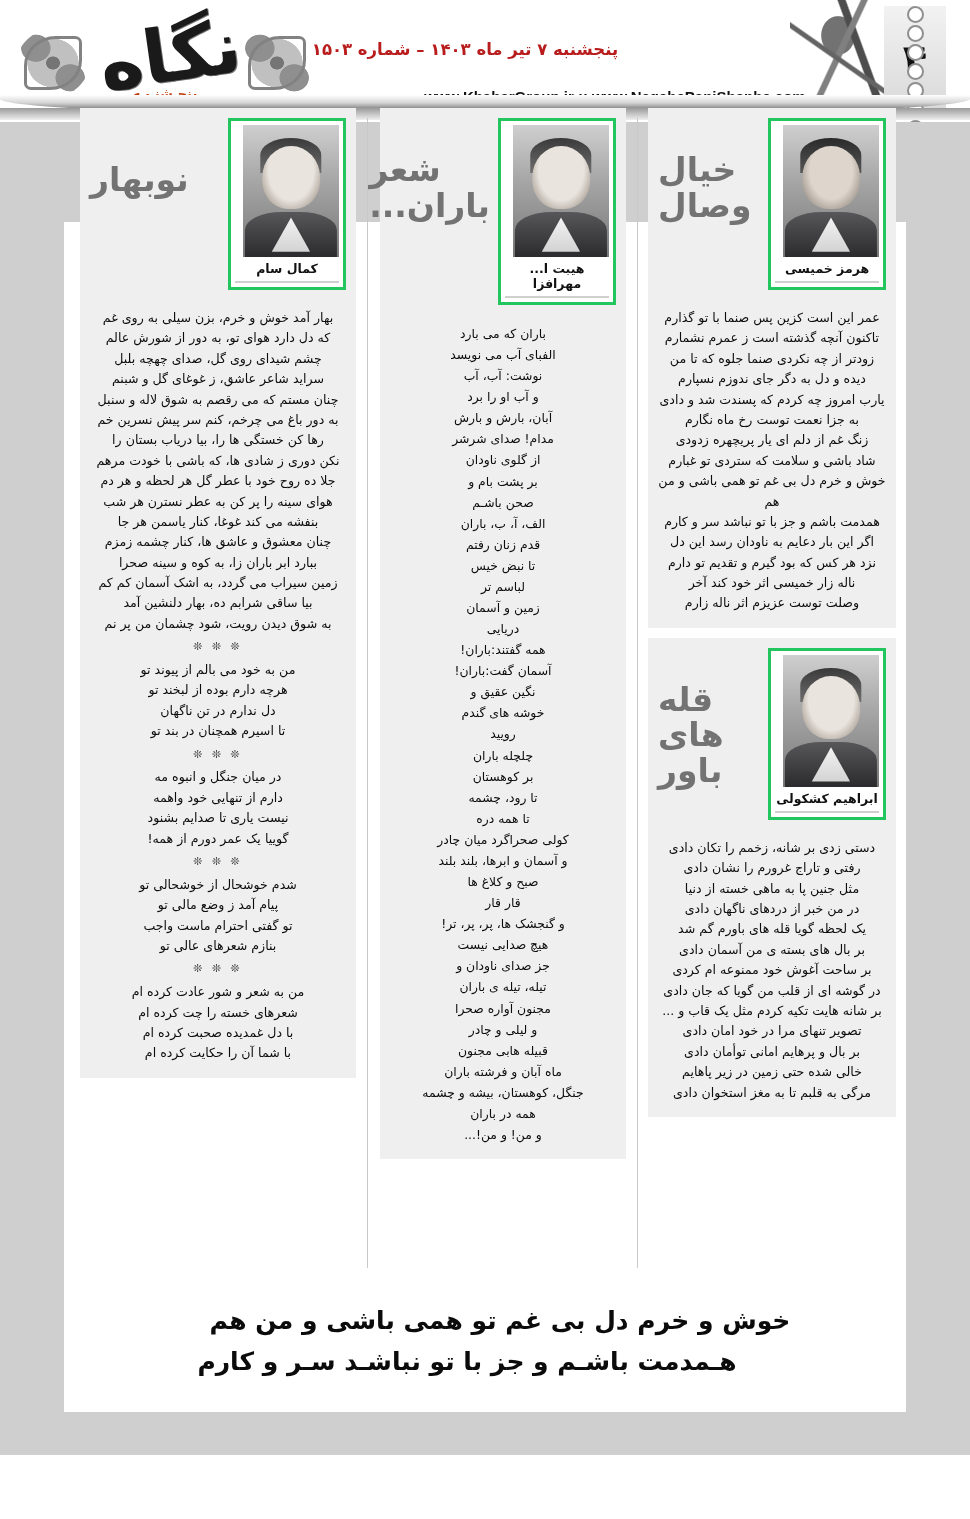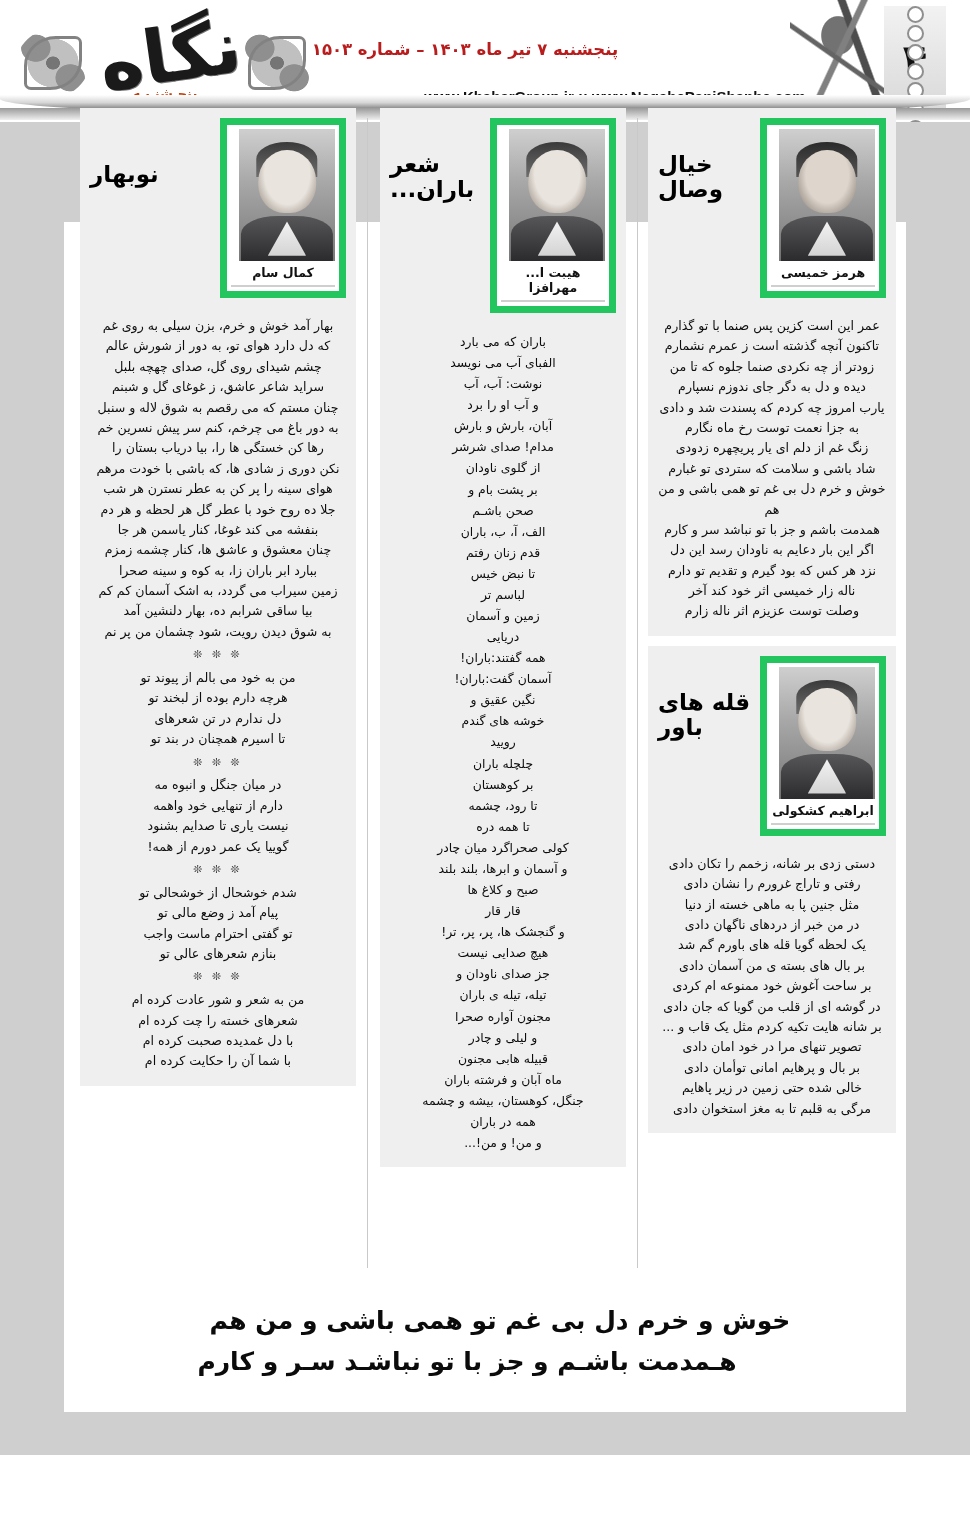--- a/index.html
+++ b/index.html
@@ -121,21 +121,21 @@
   .card{
     background:#efefef;position:relative;box-sizing:border-box;
     padding:10px 10px 14px 10px;margin-bottom:10px;
   }
 
   .head-row{
     display:flex;flex-direction:row;align-items:flex-start;
     direction:rtl;gap:8px;margin-bottom:4px;
   }
   .photo{
-    flex:0 0 auto;background:#ffffff;padding:4px;border:7px solid #22c55e;
+    flex:0 0 auto;background:#ffffff;padding:4px;border:3px solid #22c55e;
   }
   .photo .ph-inner{
     width:96px;height:132px;position:relative;overflow:hidden;
     background:#b9b9b9;
   }
   
   .ph-inner .bg{position:absolute;inset:0;background:
       linear-gradient(180deg,#cfcfcf 0%,#a8a8a8 40%,#787878 100%);}
   .ph-inner .face{
     position:absolute;left:50%;top:16%;width:60%;height:48%;
@@ -161,21 +161,21 @@
   .ph-inner.dark .face{background:radial-gradient(ellipse at 50% 40%,#ded6cd 0 52%,#a79e95 78%,#6f675f 100%);}
   .ph-inner.dark .hair{background:linear-gradient(180deg,#2a2a2a,#555);}
   .photo-cap{
     text-align:center;font-size:12.5px;font-weight:700;color:#111;
     margin-top:4px;direction:rtl;width:104px;
   }
   .cap-rule{height:2px;background:#cfcfcf;margin-top:5px;width:104px;}
 
   .title{
     flex:1 1 auto;text-align:left;direction:rtl;
-    font-size:23px;font-weight:700;line-height:1.08;color:#000000;
+    font-size:33px;font-weight:700;line-height:1.08;color:#737373;
     padding-top:44px;
   }
   .title.two{padding-top:34px;}
 
   .verse{
     direction:rtl;text-align:center;color:#0c0c0c;
     font-size:12.6px;line-height:1.62;font-weight:400;
     margin-top:18px;
   }
   .verse p{margin:0;}
@@ -387,32 +387,32 @@
         </div>
         <div class="verse">
             <p>بهار آمد خوش و خرم، بزن سیلی به روی غم</p>
             <p>که دل دارد هوای تو، به دور از شورش عالم</p>
             <p>چشم شیدای روی گل، صدای چهچه بلبل</p>
             <p>سراید شاعر عاشق، ز غوغای گل و شبنم</p>
             <p>چنان مستم که می رقصم به شوق لاله و سنبل</p>
             <p>به دور باغ می چرخم، کنم سر پیش نسرین خم</p>
             <p>رها کن خستگی ها را، بیا دریاب بستان را</p>
             <p>نکن دوری ز شادی ها، که باشی با خودت مرهم</p>
+            <p>جلا ده روح خود با عطر گل هر لحظه و هر دم</p>
             <p>هوای سینه را پر کن به عطر نسترن هر شب</p>
-            <p>جلا ده روح خود با عطر گل هر لحظه و هر دم</p>
             <p>بنفشه می کند غوغا، کنار یاسمن هر جا</p>
             <p>چنان معشوق و عاشق ها، کنار چشمه زمزم</p>
             <p>ببارد ابر باران زا، به کوه و سینه صحرا</p>
             <p>زمین سیراب می گردد، به اشک آسمان کم کم</p>
             <p>بیا ساقی شرابم ده، بهار دلنشین آمد</p>
             <p>به شوق دیدن رویت، شود چشمان من پر نم</p>
             <div class="sep">❊ ❊ ❊</div>
             <p>من به خود می بالم از پیوند تو</p>
             <p>هرچه دارم بوده از لبخند تو</p>
-            <p>دل ندارم در تن شعرهای</p>
+            <p>دل ندارم در تن ناگهان</p>
             <p>تا اسیرم همچنان در بند تو</p>
             <div class="sep">❊ ❊ ❊</div>
             <p>در میان جنگل و انبوه مه</p>
             <p>دارم از تنهایی خود واهمه</p>
             <p>نیست یاری تا صدایم بشنود</p>
             <p>گوییا یک عمر دورم از همه!</p>
             <div class="sep">❊ ❊ ❊</div>
             <p>شدم خوشحال از خوشحالی تو</p>
             <p>پیام آمد ز وضع مالی تو</p>
             <p>تو گفتی احترام ماست واجب</p>

